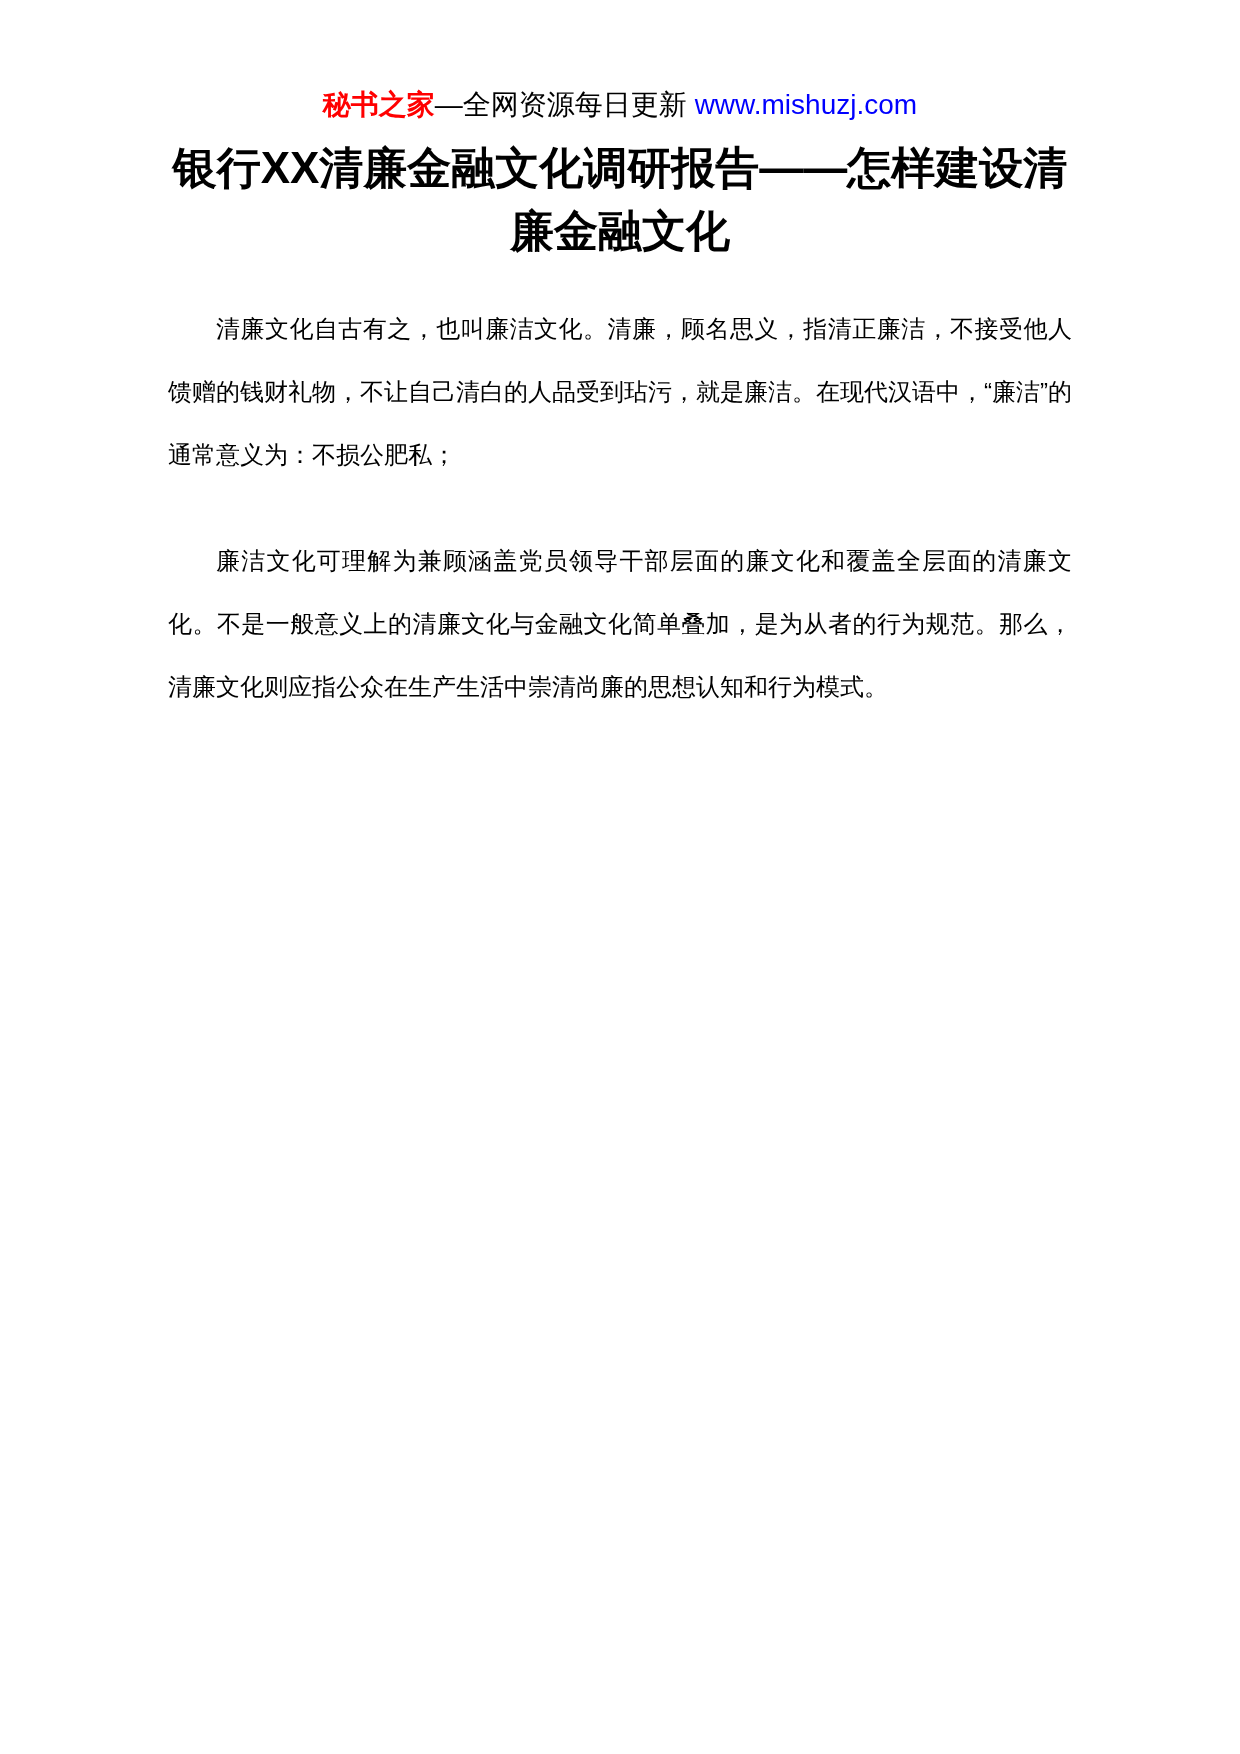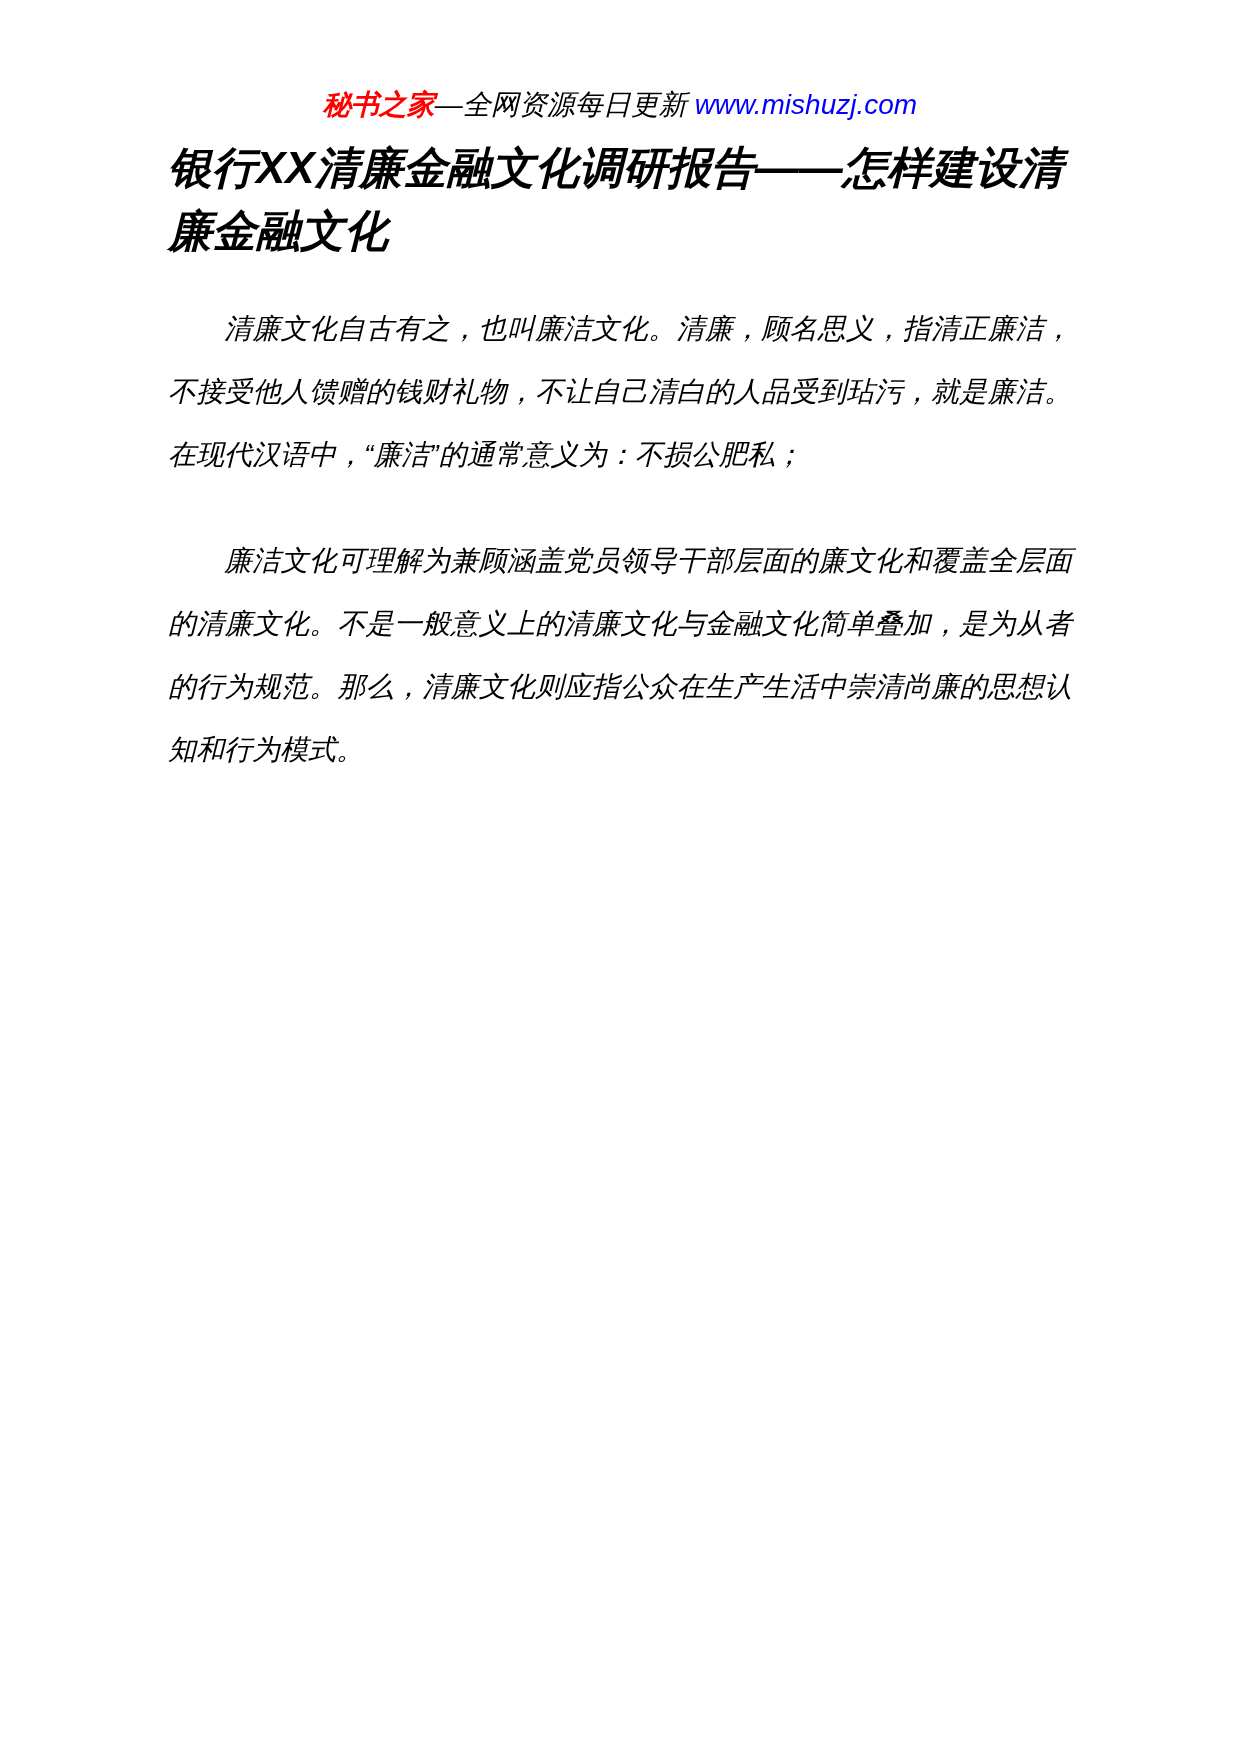--- a/index.html
+++ b/index.html
@@ -13,21 +13,20 @@
     font-family: "Liberation Sans", "DejaVu Sans", sans-serif;
     color: #000000;
     overflow: hidden;
   }
   .page {
     box-sizing: border-box;
     width: 1240px;
     height: 1754px;
     padding: 88px 168px 16px 168px;
     background: #ffffff;
-    font-style: italic;
   }
   .doc-header {
     text-align: center;
     font-size: 28px;
     line-height: 1.2;
     white-space: nowrap;
     margin: 0 0 14px 0;
   }
   .doc-header .brand {
     color: #ff0000;
@@ -37,29 +36,29 @@
     color: #000000;
     font-weight: normal;
   }
   .doc-header .site-url {
     color: #0000ff;
     font-weight: normal;
     text-decoration: none;
   }
   h1.doc-title {
     margin: 0 0 34px 0;
-    text-align: left;
+    text-align: center;
     font-size: 44px;
     font-weight: bold;
     line-height: 1.45;
     color: #000000;
   }
   .doc-body p {
     margin: 0 0 43px 0;
-    font-size: 28px;
+    font-size: 24px;
     line-height: 63px;
     text-indent: 2em;
     text-align: justify;
     text-justify: inter-ideograph;
     color: #000000;
     word-break: break-all;
   }
 </style>
 </head>
 <body>

